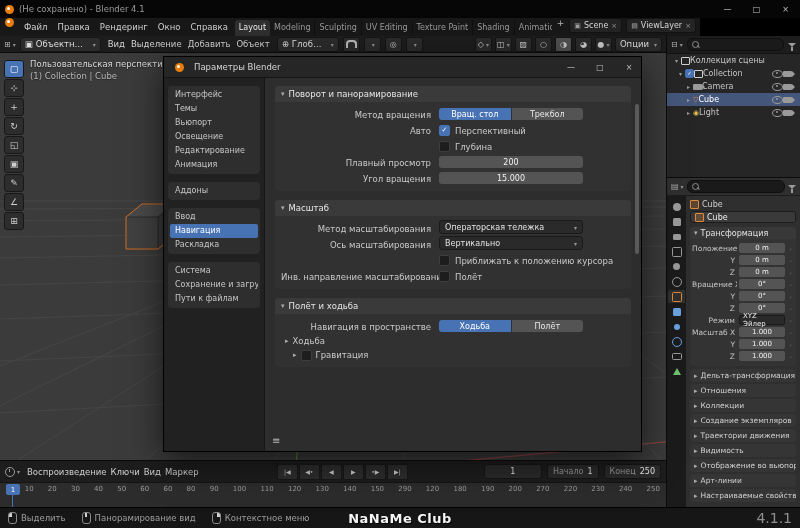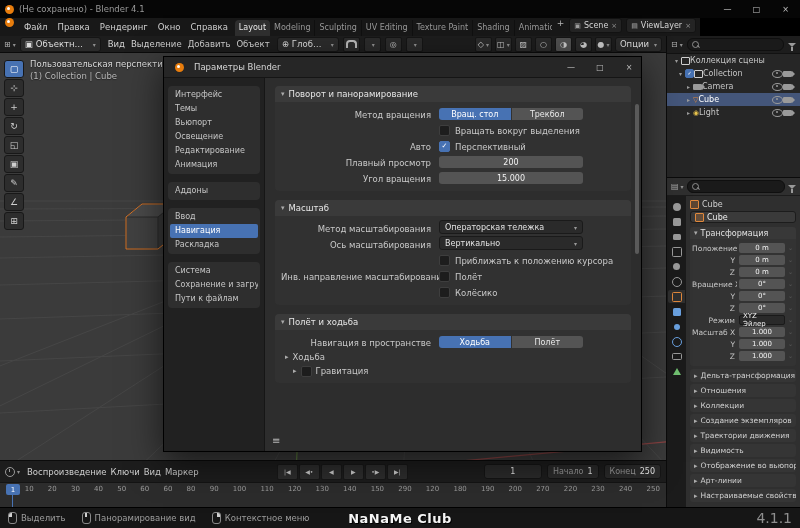--- a/index.html
+++ b/index.html
@@ -342,36 +342,36 @@
           <div class="p-row">
             <div class="p-label">Метод вращения</div>
             <div class="p-ctrl">
                 <div class="seg">
               <div class="seg-btn active">Вращ. стол</div>
               <div class="seg-btn">Трекбол</div>
             </div>
               </div>
           </div>
           <div class="p-row">
-            <div class="p-label"></div>
-            <div class="p-ctrl">
-              <span class="cb"></span>
-              <span class="cb-label">Вращать вокруг выделения</span>
-            </div>
-          </div>
-          <div class="p-row">
             <div class="p-label">Авто</div>
             <div class="p-ctrl">
               <span class="cb checked">
                   <span>✓</span>
                 </span>
               <span class="cb-label">Перспективный</span>
             </div>
           </div>
           <div class="p-row">
+            <div class="p-label"></div>
+            <div class="p-ctrl">
+              <span class="cb"></span>
+              <span class="cb-label">Глубина</span>
+            </div>
+          </div>
+          <div class="p-row">
             <div class="p-label">Плавный просмотр</div>
             <div class="p-ctrl">
                 <div class="val-field">200</div>
               </div>
           </div>
           <div class="p-row">
             <div class="p-label">Угол вращения</div>
             <div class="p-ctrl">
                 <div class="val-field">15.000</div>
               </div>
@@ -408,27 +408,20 @@
             <div class="p-ctrl">
               <span class="cb"></span>
               <span class="cb-label">Приближать к положению курсора</span>
             </div>
           </div>
           <div class="p-row">
             <div class="p-label">Инв. направление масштабирования</div>
             <div class="p-ctrl">
               <span class="cb"></span>
               <span class="cb-label">Полёт</span>
-            </div>
-          </div>
-          <div class="p-row">
-            <div class="p-label"></div>
-            <div class="p-ctrl">
-              <span class="cb"></span>
-              <span class="cb-label">Колёсико</span>
             </div>
           </div>
         </div>
       </div>
 
       <div class="pref-section">
         <div class="sec-header">
           <span class="sec-arrow">▾</span>
           <span>Полёт и ходьба</span>
         </div>

